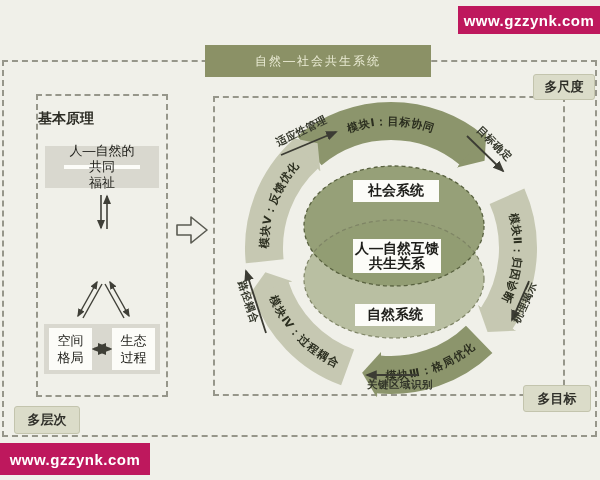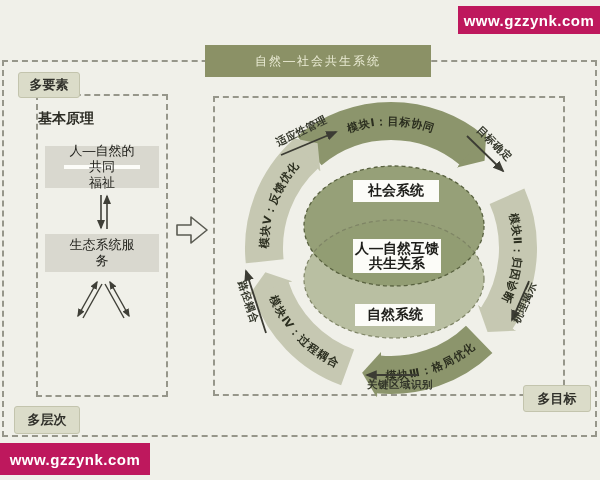--- a/index.html
+++ b/index.html
@@ -44,21 +44,21 @@
 
 <div id="stage">
 
   <div class="wm" id="wm-top">www.gzzynk.com</div>
   <div class="wm" id="wm-bottom">www.gzzynk.com</div>
 
   <div class="dashed" id="outer-frame"></div>
 
   <div id="title-box">自然—社会共生系统</div>
 
-  <div class="corner" id="corner-tl">多要素</div>
+  <div class="corner" id="corner-tr">多尺度</div>
   <div class="corner" id="corner-bl">多层次</div>
   <div class="corner" id="corner-br">多目标</div>
 
   <div class="dashed" id="left-panel">
     <div class="heading">基本原理</div>
 
     <div class="gbox" id="box-wellbeing">
       <div class="inner">
         <span>人—自然的共同</span>
         <span>福祉</span>
@@ -68,33 +68,41 @@
     <svg class="absvg" style="left:53px;top:96px;" width="26" height="40" viewBox="0 0 26 40">
       <defs>
         <marker id="mThinA" viewBox="0 0 6 5" refX="5" refY="2.5" markerWidth="6" markerHeight="5" orient="auto-start-reverse">
             <path d="M0,0 L6,2.5 L0,5 Z" fill="#3f3f37"></path>
           </marker>
       </defs>
       <path d="M10,3 L10,36" stroke="#3f3f37" stroke-width="1.6" marker-end="url(#mThinA)"></path>
       <path d="M16,37 L16,4" stroke="#3f3f37" stroke-width="1.6" marker-end="url(#mThinA)"></path>
     </svg>
 
-    <div class="gbox" id="box-services">
-      <div class="inner">
-        <span>生态系统服务</span>
-      </div>
-    </div>
 
     <svg class="absvg" style="left:26px;top:180px;" width="80" height="48" viewBox="0 0 80 48">
       <path d="M33,6 L14,40" stroke="#3f3f37" stroke-width="1.4" marker-start="url(#mThinA)" marker-end="url(#mThinA)"></path>
       <path d="M38,8 L19,42" stroke="#3f3f37" stroke-width="1.4"></path>
       <path d="M46,6 L65,40" stroke="#3f3f37" stroke-width="1.4" marker-start="url(#mThinA)" marker-end="url(#mThinA)"></path>
       <path d="M41,8 L60,42" stroke="#3f3f37" stroke-width="1.4"></path>
     </svg>
 
+    <div id="box-pp">
+      <div class="ppinner" id="box-pattern">
+        <span>空间</span>
+        <span>格局</span>
+      </div>
+      <svg class="absvg" style="left:47px;top:18px;" width="22" height="14" viewBox="0 0 22 14">
+        <path d="M3,7 L19,7" stroke="#4a4a42" stroke-width="2.4" marker-start="url(#mThinA)" marker-end="url(#mThinA)"></path>
+      </svg>
+      <div class="ppinner" id="box-process">
+        <span>生态</span>
+        <span>过程</span>
+      </div>
+    </div>
   </div>
 
   <svg class="absvg" style="left:174px;top:212px;" width="38" height="38" viewBox="0 0 38 38">
     <polygon points="3,13 17,13 17,5 33,18 17,31 17,23 3,23" fill="#f0f0e9" stroke="#5a5b52" stroke-width="1.6" stroke-linejoin="round"></polygon>
   </svg>
 
   <div class="dashed" id="right-panel">
     <svg width="352" height="300" viewBox="0 0 352 300">
       <defs>
         <marker id="ahDark" viewBox="0 0 10 10" refX="0.8" refY="5" markerWidth="17" markerHeight="46" orient="auto" markerUnits="userSpaceOnUse" preserveAspectRatio="none">

